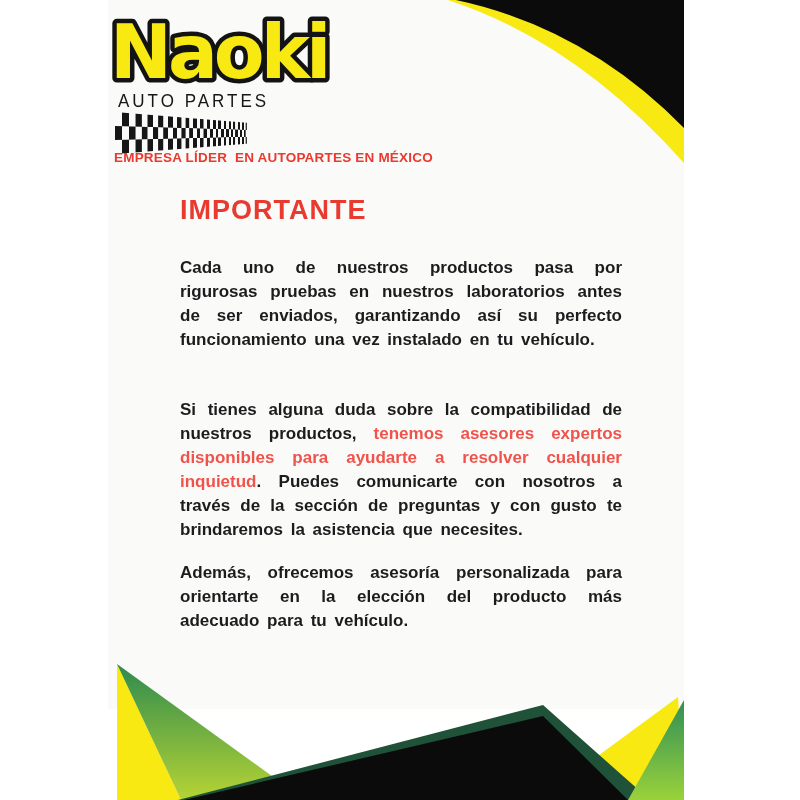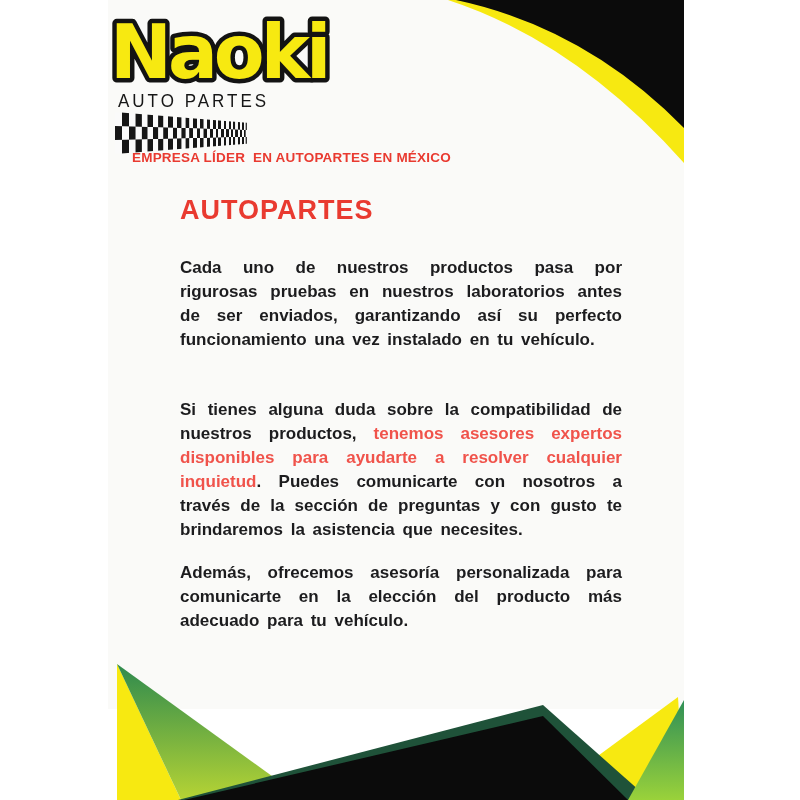--- a/index.html
+++ b/index.html
@@ -24,21 +24,21 @@
     background-color:#fafafa;
     background-image:
       linear-gradient(45deg,#161616 25%,transparent 25%,transparent 75%,#161616 75%),
       linear-gradient(45deg,#161616 25%,transparent 25%,transparent 75%,#161616 75%);
     background-size:28px 28px;
     background-position:0 0,14px 14px;
     transform-origin:left top;
     transform:perspective(420px) rotateY(58deg) skewY(2.5deg);
   }
   .tagline{
-    position:absolute;left:24px;top:150px;
+    position:absolute;left:6px;top:150px;
     font-size:13.5px;font-weight:bold;letter-spacing:.2px;
     color:var(--red,#e8372e);white-space:pre;
   }
   .heading{
     position:absolute;left:72px;top:195px;
     font-size:27px;font-weight:bold;letter-spacing:1px;
     color:var(--red,#ee3b33);
   }
   .para{
     position:absolute;left:72px;width:442px;margin:0;
@@ -84,21 +84,21 @@
   <div>
     <svg class="logo-svg" width="280" height="104" viewBox="0 0 280 104">
       <text x="6" y="78" font-family="DejaVu Sans, sans-serif" font-size="74" font-weight="bold" letter-spacing="-4" style="fill:var(--brand-yellow,#f7e911)" stroke="#131313" stroke-width="9" stroke-linejoin="round" paint-order="stroke">Naoki</text>
     </svg>
     <div class="logo-sub">AUTO PARTES</div>
     <div class="flag"></div>
   </div>
 
   <div class="tagline">EMPRESA LÍDER  EN AUTOPARTES EN MÉXICO</div>
 
-  <div class="heading">AUTOPARTES</div>
+  <div class="heading">IMPORTANTE</div>
 
   <p class="para p1"><span>Cada uno de nuestros productos pasa por rigurosas pruebas en nuestros laboratorios antes de ser enviados, garantizando así su perfecto funcionamiento una vez instalado en tu vehículo.</span></p>
 
   <p class="para p2"><span>Si tienes alguna duda sobre la compatibilidad de nuestros productos, </span><span class="red-span">tenemos asesores expertos disponibles para ayudarte a resolver cualquier inquietud</span><span>. Puedes comunicarte con nosotros a través de la sección de preguntas y con gusto te brindaremos la asistencia que necesites.</span></p>
 
-  <p class="para p3">Además, ofrecemos asesoría personalizada para comunicarte en la elección del producto más adecuado para tu vehículo.</p>
+  <p class="para p3">Además, ofrecemos asesoría personalizada para orientarte en la elección del producto más adecuado para tu vehículo.</p>
 
 </div>
 
 </body></html>

